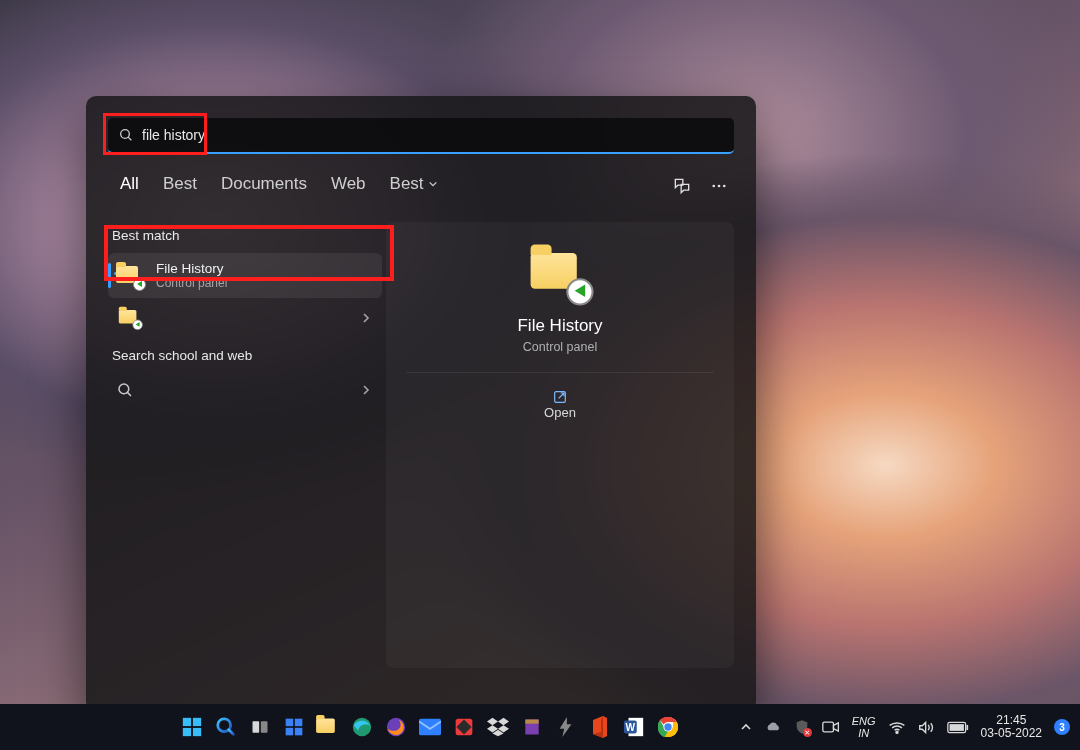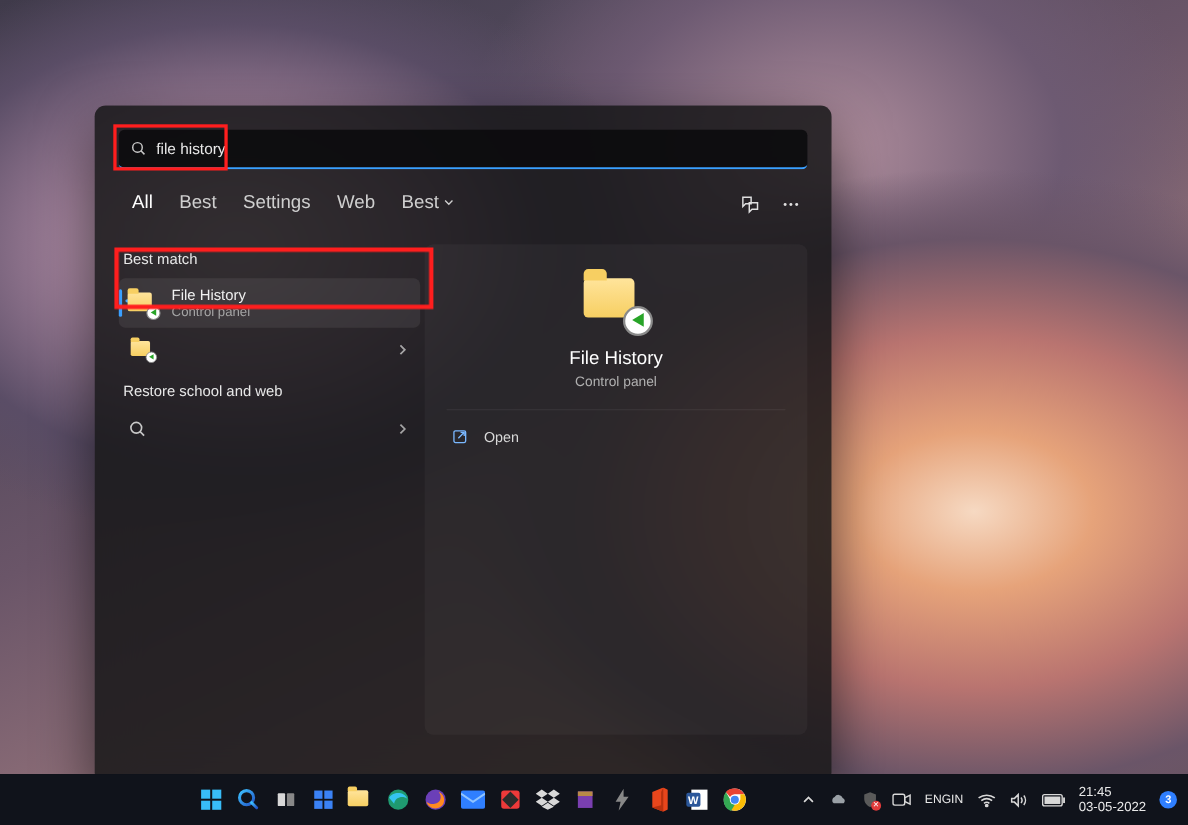--- a/index.html
+++ b/index.html
@@ -101,42 +101,42 @@
     border-right:5px solid #28a428;
   }
   .big-ficon{ transform:scale(2.1); transform-origin:center; margin:18px auto 4px auto;}
   .detail-head{
     display:flex; flex-direction:column; align-items:center; text-align:center;
     padding-bottom:18px; border-bottom:1px solid rgba(255,255,255,0.07);
   }
   .detail-title{font-size:17px; color:#fff; margin-top:26px;}
   .detail-sub{font-size:12.5px; color:#b0b0b0; margin-top:4px;}
   .action{
-    display:flex; align-items:center; gap:14px; padding:16px 4px 0 4px;
-    font-size:13px; color:#d8d8d8; cursor:pointer;
+    display:flex; align-items:center; padding:16px 4px 0 4px;
+    font-size:13px; color:#d8d8d8; cursor:pointer;flex-direction:column;
   }
   
   .taskbar{
     position:absolute; left:0; right:0; bottom:0; height:46px;
     background:#10131b; display:flex; align-items:center; color:#e8e8e8;
   }
   .task-center{
     position:absolute; left:50%; transform:translateX(-50%);
     display:flex; align-items:center; gap:6px; margin-left:-110px;
   }
   .tico{
     width:28px; height:28px; border-radius:4px; display:flex; align-items:center; justify-content:center;
     cursor:pointer;
   }
   .tray{
     margin-left:auto; display:flex; align-items:center; gap:12px; padding-right:10px;
     font-size:12px;
   }
-  .tray .lang{display:flex; line-height:12px; font-size:11px; text-align:center;}
-  .tray .clock{display:flex; flex-direction:column; line-height:13px; font-size:12px; text-align:left;}
+  .tray .lang{display:flex; flex-direction:column; line-height:12px; font-size:11px; text-align:center;font-style:italic;}
+  .tray .clock{display:flex; flex-direction:column; line-height:13px; font-size:12px; text-align:center;}
   .tray svg{display:block;}
   .badge-blue{
     width:16px;height:16px;border-radius:50%;background:#2f7fff;color:#fff;
     font-size:10px;display:flex;align-items:center;justify-content:center;font-weight:600;
   }
 </style>
 </head>
 <body>
 
 <div class="desktop">
@@ -148,21 +148,21 @@
           <circle cx="10.5" cy="10.5" r="6.5"></circle>
           <line x1="20" y1="20" x2="15.2" y2="15.2"></line>
         </svg>
       <input class="search-input" value="file history" style="">
       <div class="hl-search"></div>
     </div>
 
     <div class="tabs">
       <div class="tab active">All</div>
       <div class="tab">Best</div>
-      <div class="tab">Settings</div>
+      <div class="tab">Documents</div>
       <div class="tab">Web</div>
       <div class="tab">
         <span>Best</span>
         <svg width="10" height="10" viewBox="0 0 12 12">
             <path d="M2 4l4 4 4-4" fill="none" stroke="#cfcfcf" stroke-width="1.5"></path>
           </svg>
       </div>
       <div class="tabs-right">
         <svg width="20" height="20" viewBox="0 0 24 24" fill="none" stroke="#e0e0e0" stroke-width="1.6">
             <path d="M4 4h9v7H7l-3 3V4z"></path>
@@ -197,21 +197,21 @@
           <div class="ficon" style="transform:scale(.8)">
               <div class="fld"></div>
               <div class="clk"></div>
               <div class="arr"></div>
             </div>
           <svg class="chev" width="12" height="12" viewBox="0 0 12 12">
               <path d="M4 2l4 4-4 4" fill="none" stroke="#cfcfcf" stroke-width="1.6"></path>
             </svg>
         </div>
 
-        <div class="grp-label">Restore school and web</div>
+        <div class="grp-label">Search school and web</div>
         <div class="item">
           <svg width="18" height="18" viewBox="0 0 24 24" fill="none" stroke="#c8c8c8" stroke-width="2">
               <circle cx="10.5" cy="10.5" r="6.5"></circle>
               <line x1="20" y1="20" x2="15.2" y2="15.2"></line>
             </svg>
           <svg class="chev" width="12" height="12" viewBox="0 0 12 12">
               <path d="M4 2l4 4-4 4" fill="none" stroke="#cfcfcf" stroke-width="1.6"></path>
             </svg>
         </div>
 

